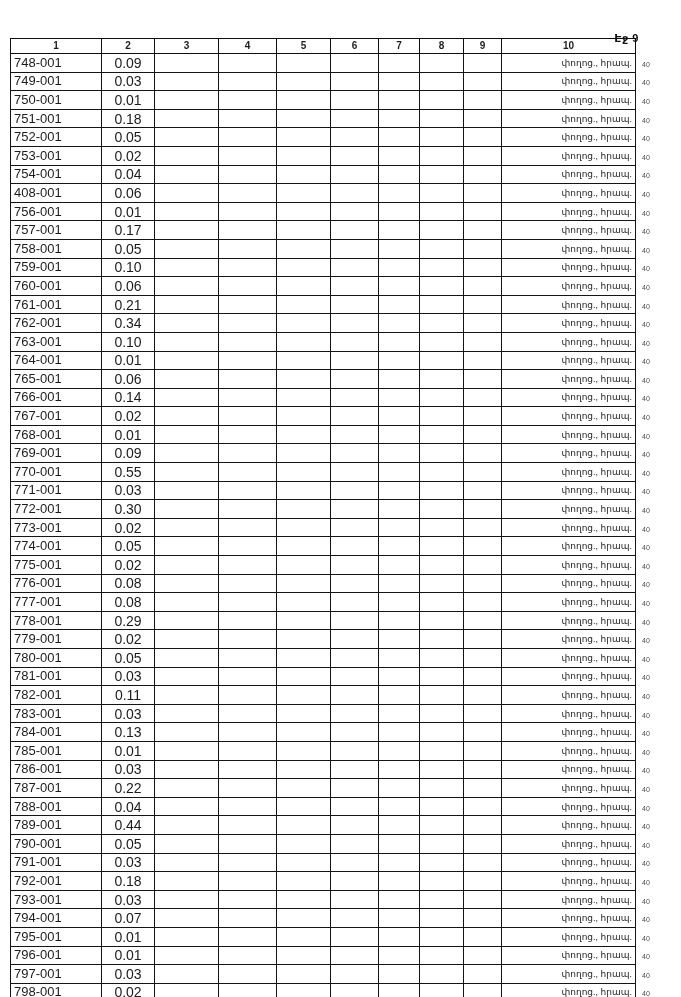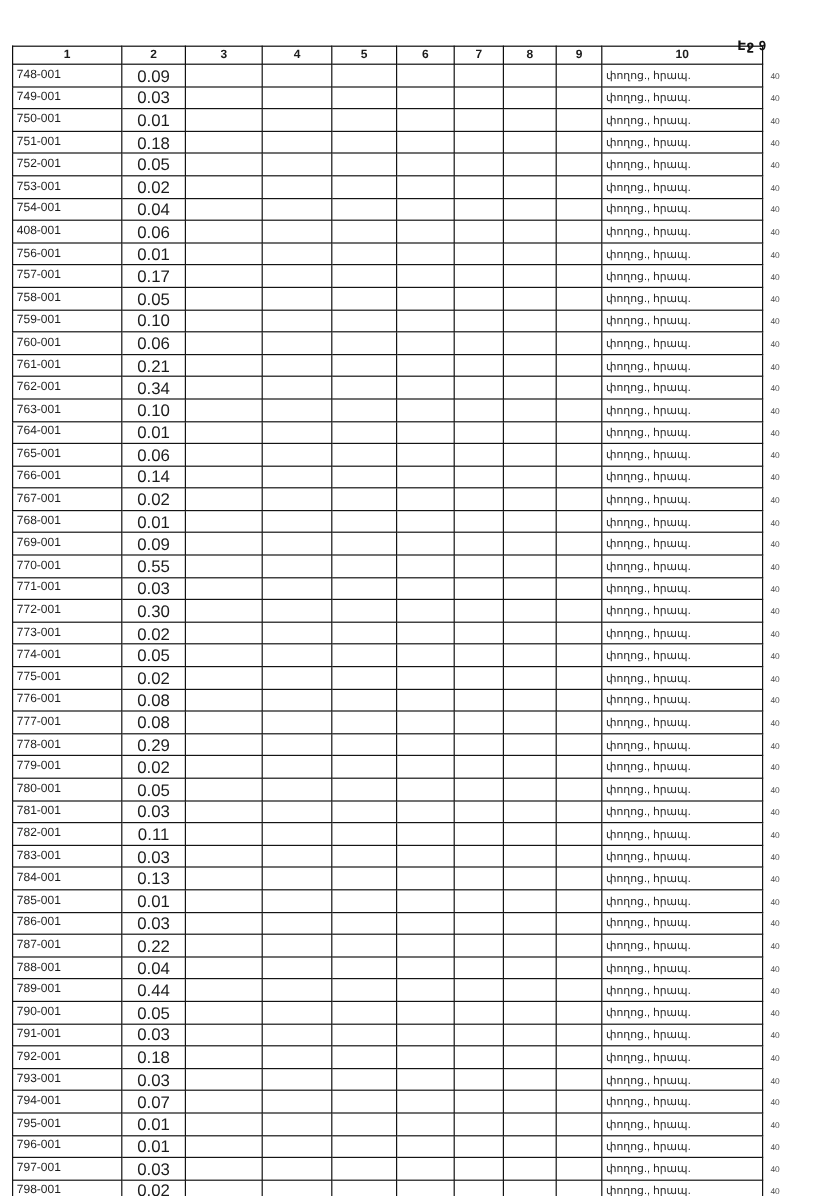--- a/index.html
+++ b/index.html
@@ -22,30 +22,30 @@
   .sheet-table td,.sheet-table th{
     padding:0 3px;margin:0;overflow:hidden;white-space:nowrap;
     font-size:9px;line-height:10px;height:17.6px;
     color:#1c1c1c;
   }
   .sheet-table th{
     border:1.3px solid #0e0e0e;
     font-size:10px;font-weight:bold;text-align:center;height:14px;
   }
   .sheet-table td.b{border:1px solid #141414;}
-  td.c-id{width:84px;text-align:left;font-size:10px;}
+  td.c-id{width:84px;text-align:left;font-size:13px;}
   td.c-val{width:46px;text-align:center;font-size:14px;}
   td.c-e3{width:57px;}
   td.c-e4{width:51px;}
   td.c-e5{width:47px;}
   td.c-e6{width:41px;}
   td.c-e7{width:34px;}
   td.c-e8{width:37px;}
   td.c-e9{width:31px;}
-  td.c-txt{width:127px;text-align:left;font-size:9px;color:#222;}
+  td.c-txt{width:127px;text-align:right;font-size:9px;color:#222;}
   th.h-id{width:84px;} th.h-val{width:46px;} th.h-3{width:57px;}
   th.h-4{width:51px;} th.h-5{width:47px;} th.h-6{width:41px;}
   th.h-7{width:34px;} th.h-8{width:37px;} th.h-9{width:31px;}
   th.h-10{width:127px;}
   td.c-note{
     width:26px;border:none;background:transparent;
     font-size:7px;color:#4a4a4a;text-align:left;padding-left:6px;
     transform:translateY(2px);
   }
   th.h-note{border:none;background:transparent;}

